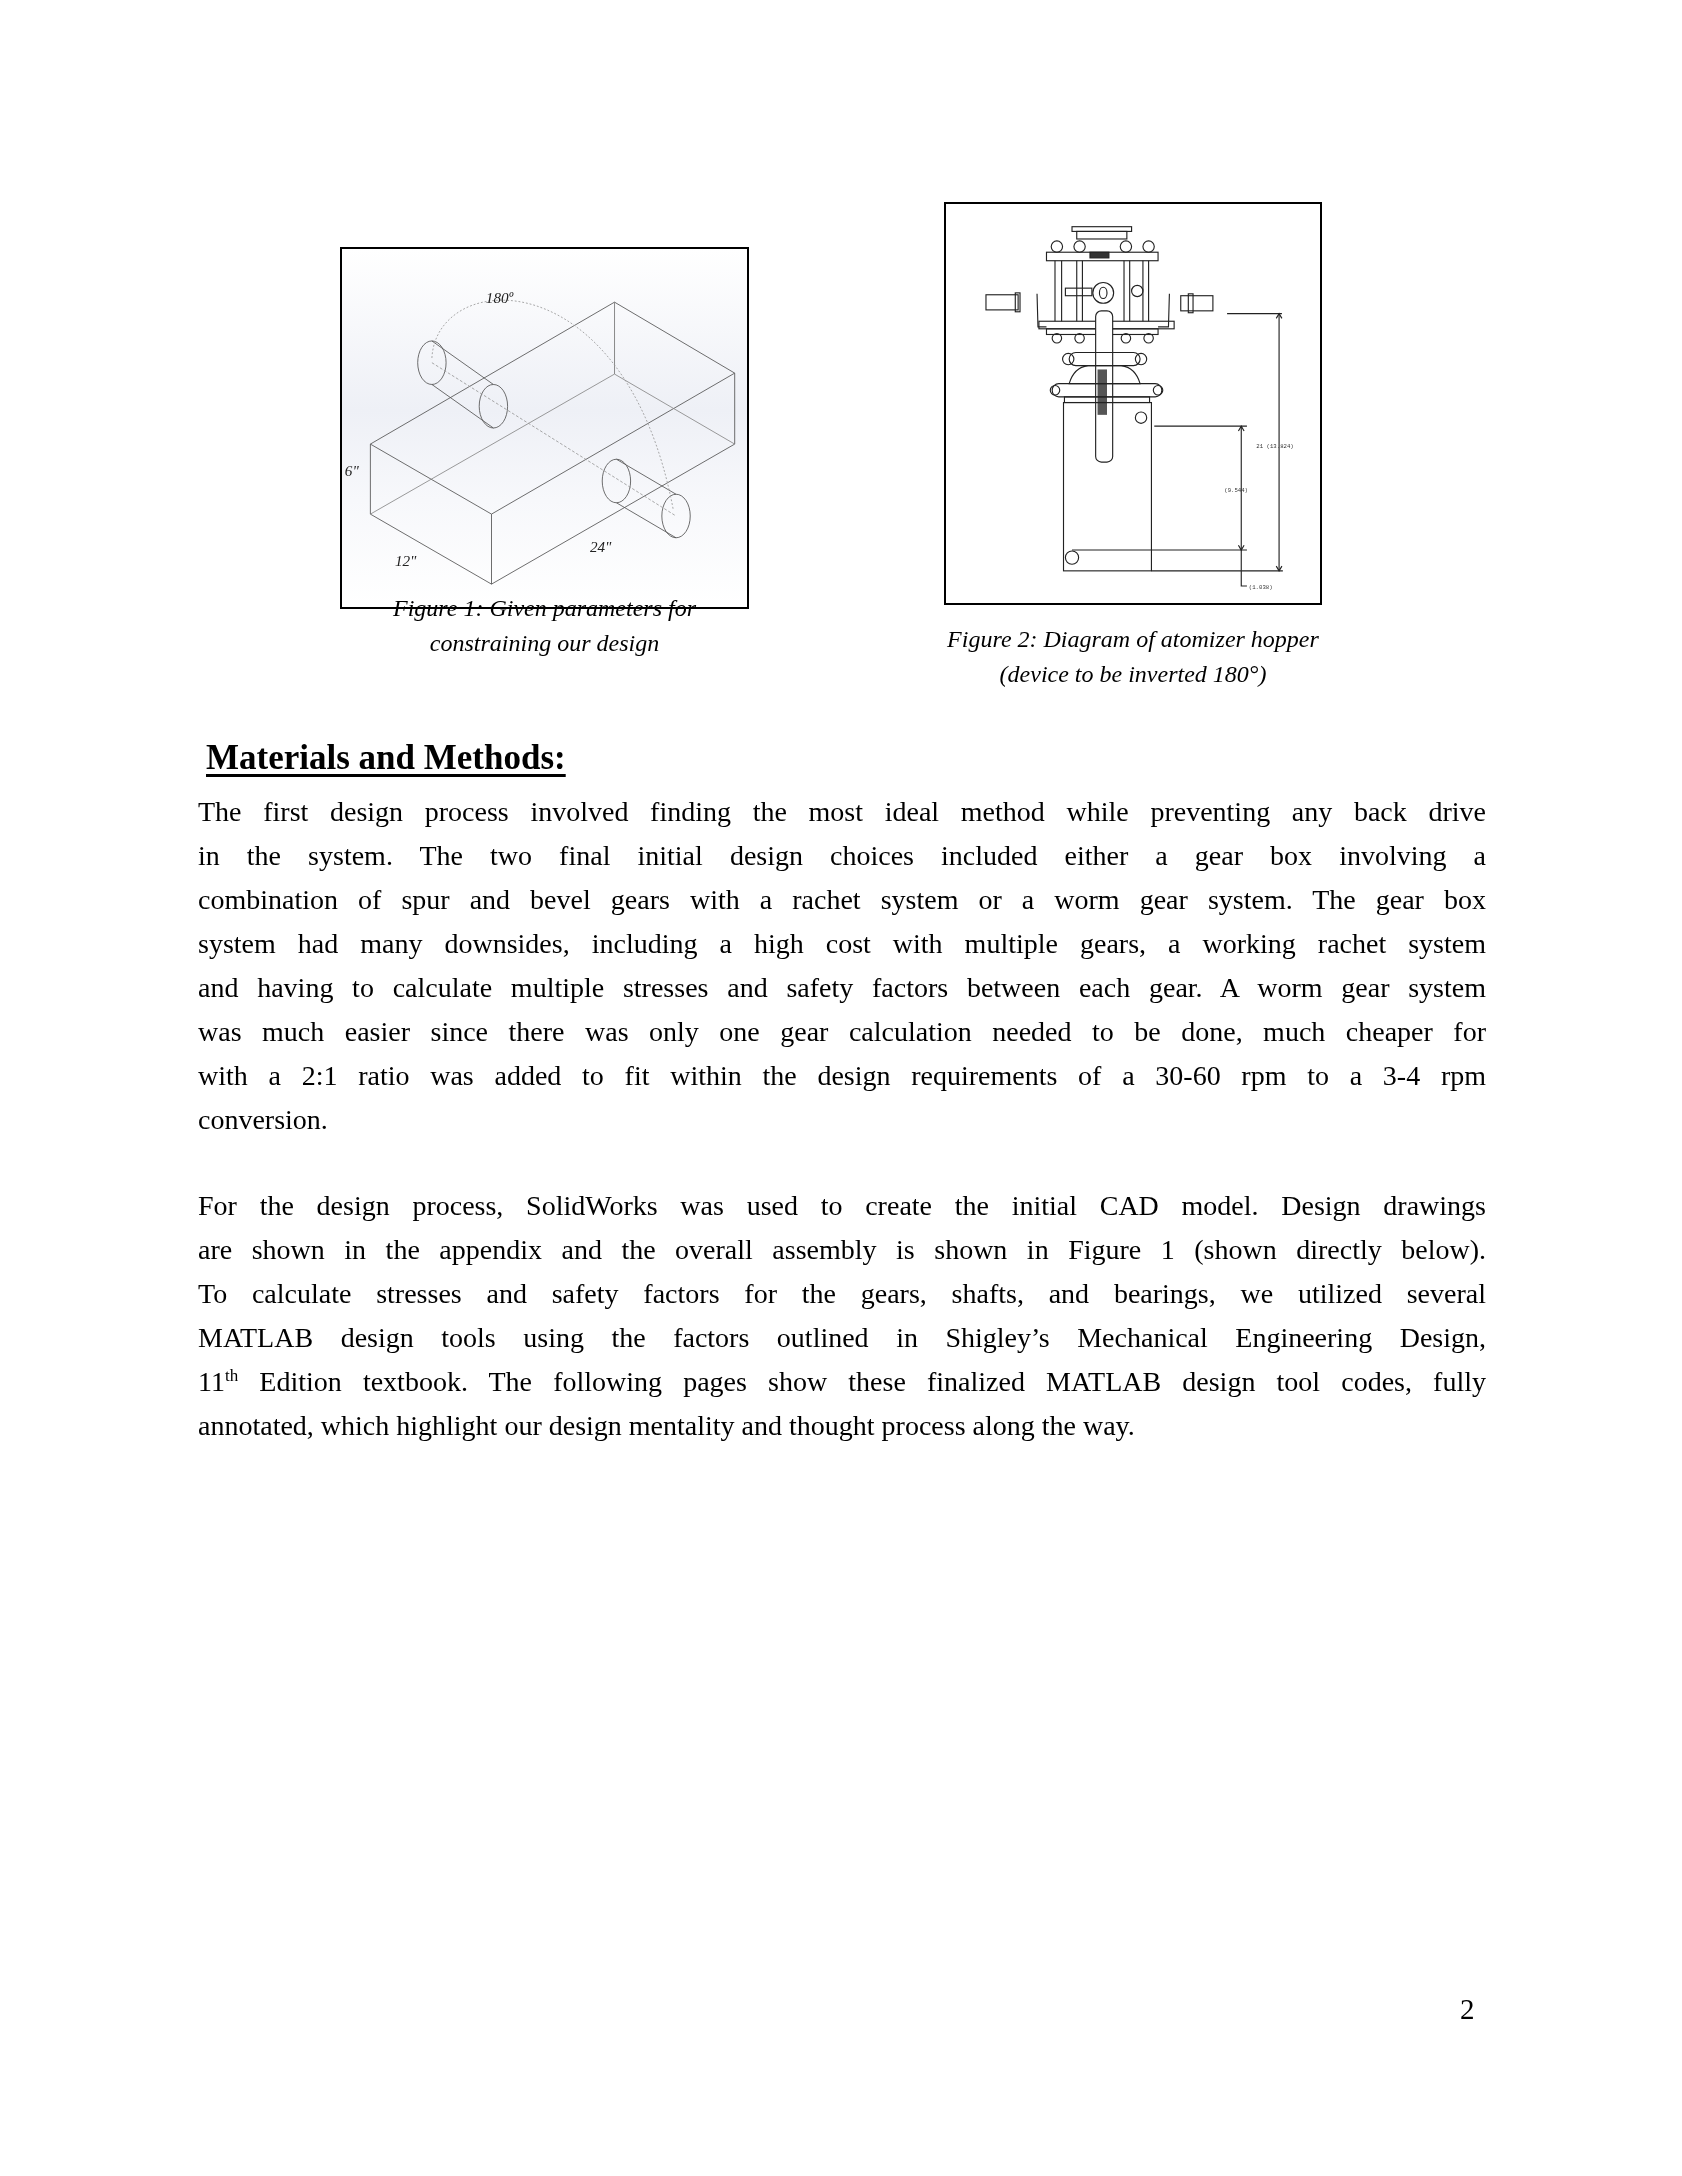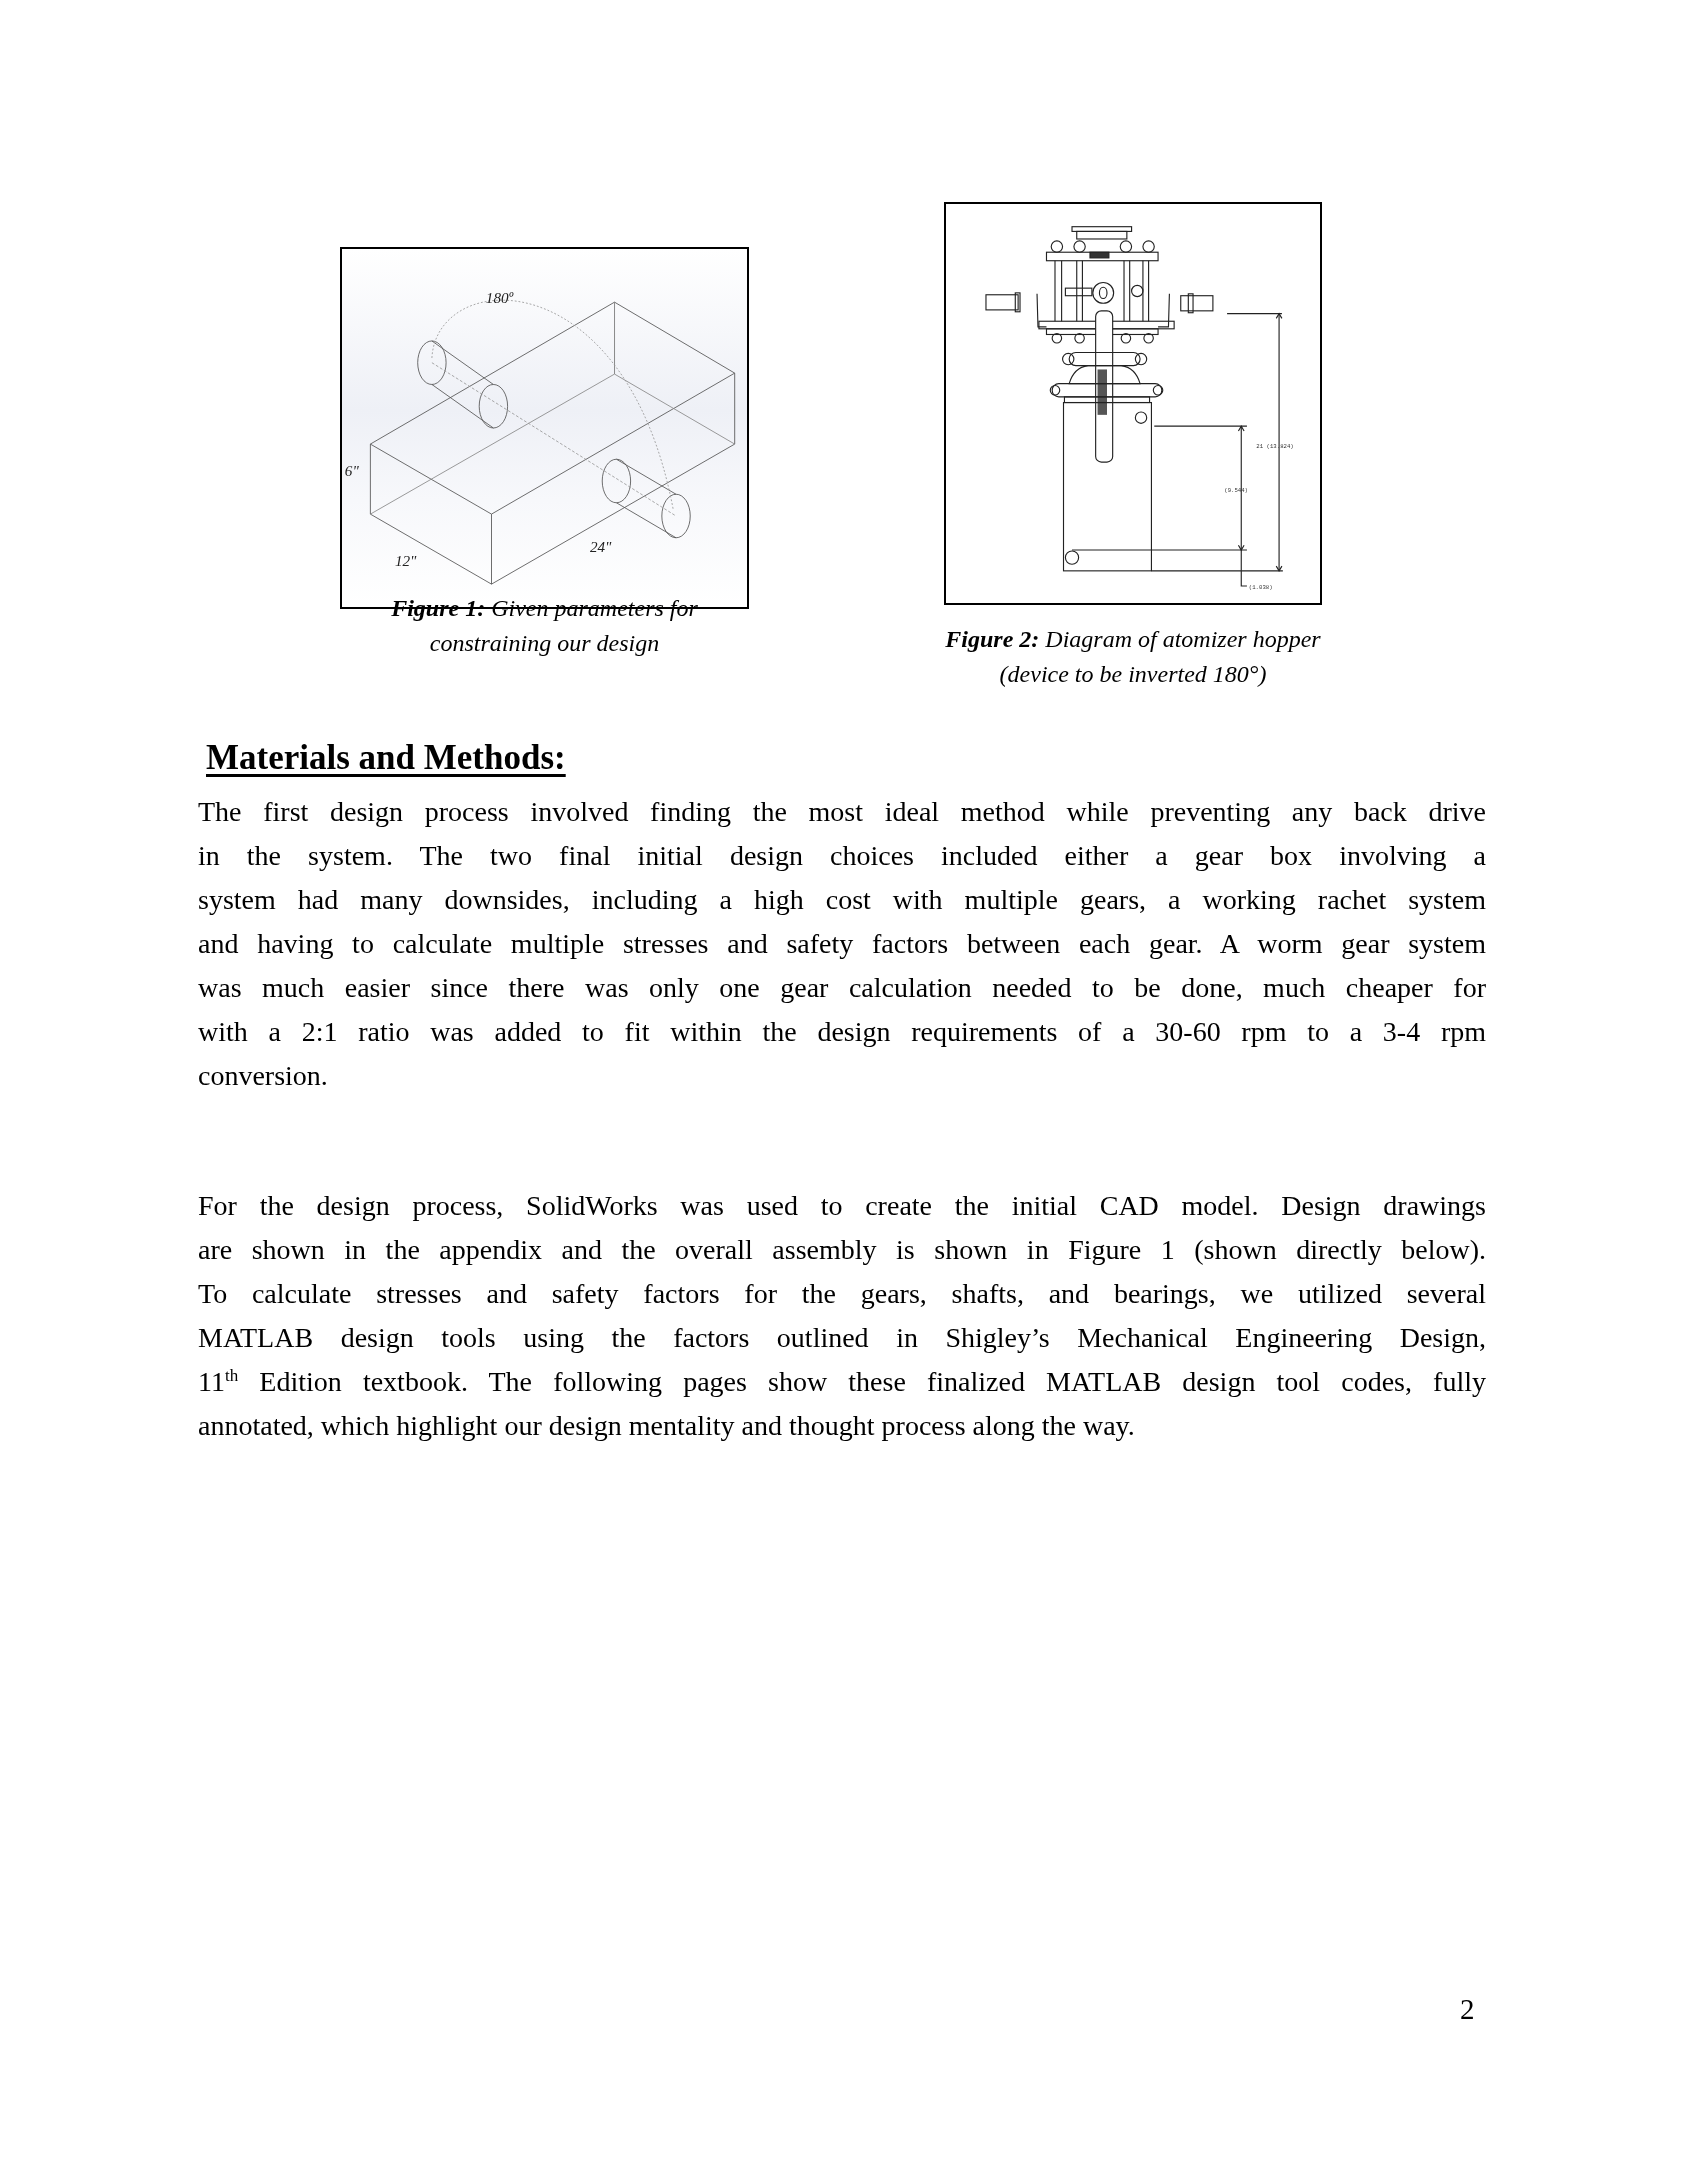--- a/index.html
+++ b/index.html
@@ -4,21 +4,21 @@
 <style>
   html, body { margin: 0; padding: 0; background: #ffffff; }
   body { width: 1682px; height: 2177px; position: relative; overflow: hidden;
          font-family: "Liberation Serif", serif; color: #000; }
   .fig-box { position: absolute; border: 2.9px solid #000; box-sizing: border-box; background: #fff; }
   #fig1 { left: 340px; top: 247px; width: 409px; height: 362px;
           background: linear-gradient(180deg, #ffffff 0%, #eef0f6 45%, #f7f8fb 70%, #ffffff 100%); }
   #fig2 { left: 944px; top: 202px; width: 378px; height: 403px; }
   .fig-box svg { position: absolute; left: 0; top: 0; width: 100%; height: 100%; }
   .caption { position: absolute; font-style: italic; font-size: 24px; line-height: 35px; text-align: center; }
-  .caption b { font-weight: bold; }
+  .caption b { font-weight: normal; }
   #cap1 { left: 340px; top: 591px; width: 409px; }
   #cap2 { left: 889px; top: 622px; width: 488px; }
   #heading { position: absolute; left: 206px; top: 738px; font-size: 35px; font-weight: bold;
              text-decoration: underline; text-decoration-thickness: 2.9px; text-underline-offset: 4.8px; margin: 0; }
   .para { position: absolute; left: 198px; width: 1288px; font-size: 28px; line-height: 44px; }
   #para1 { top: 790px; }
   #para2 { top: 1184px; }
   .line { display: block; text-align: justify; text-align-last: justify; white-space: nowrap; height: 44px; }
   .line.last { text-align-last: left; }
   .line span { white-space: normal; }
@@ -142,20 +142,21 @@
 <div id="cap2" class="caption">
   <b>Figure 2:</b><span> Diagram of atomizer hopper</span><br>
   <span>(device to be inverted 180°)</span>
 </div>
 
 <h2 id="heading">Materials and Methods:</h2>
 
 <div id="para1" class="para">
   <span class="line">The first design process involved finding the most ideal method while preventing any back drive</span>
   <span class="line">in the system. The two final initial design choices included either a gear box involving a</span>
+  <span class="line">combination of spur and bevel gears with a rachet system or a worm gear system. The gear box</span>
   <span class="line">system had many downsides, including a high cost with multiple gears, a working rachet system</span>
   <span class="line">and having to calculate multiple stresses and safety factors between each gear. A worm gear system</span>
   <span class="line">was much easier since there was only one gear calculation needed to be done, much cheaper for</span>
   <span class="line">with a 2:1 ratio was added to fit within the design requirements of a 30-60 rpm to a 3-4 rpm</span>
   <span class="line last">conversion.</span>
 </div>
 
 <div id="para2" class="para">
   <span class="line">For the design process, SolidWorks was used to create the initial CAD model. Design drawings</span>
   <span class="line">are shown in the appendix and the overall assembly is shown in Figure 1 (shown directly below).</span>

